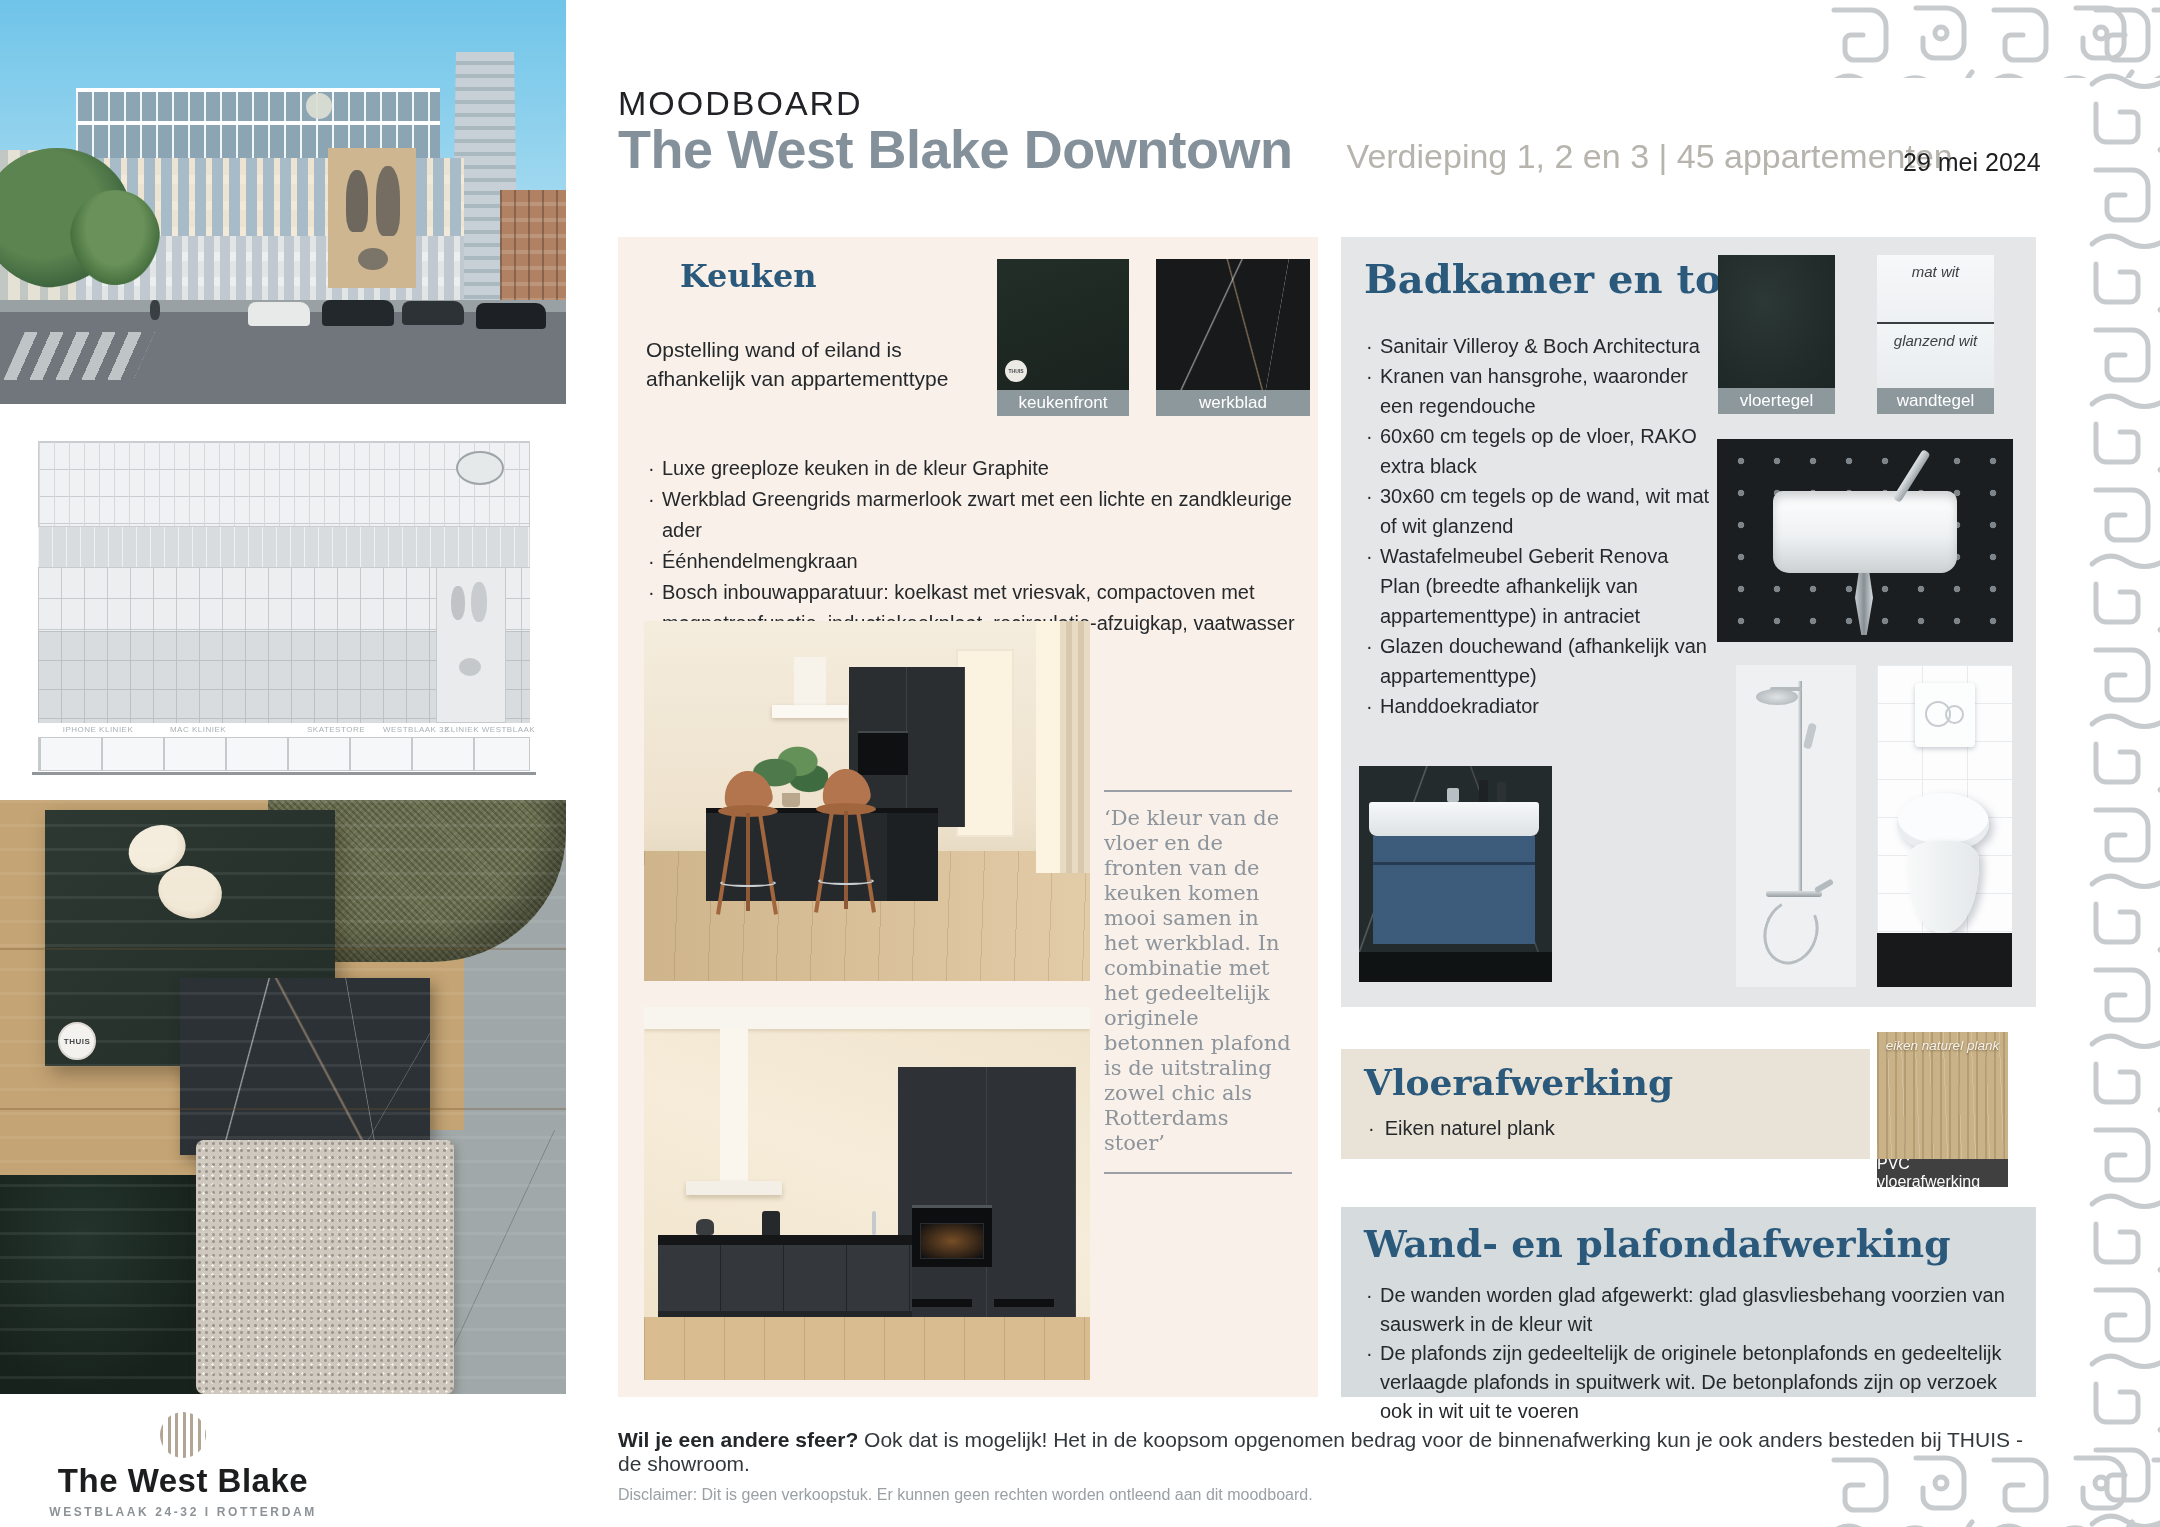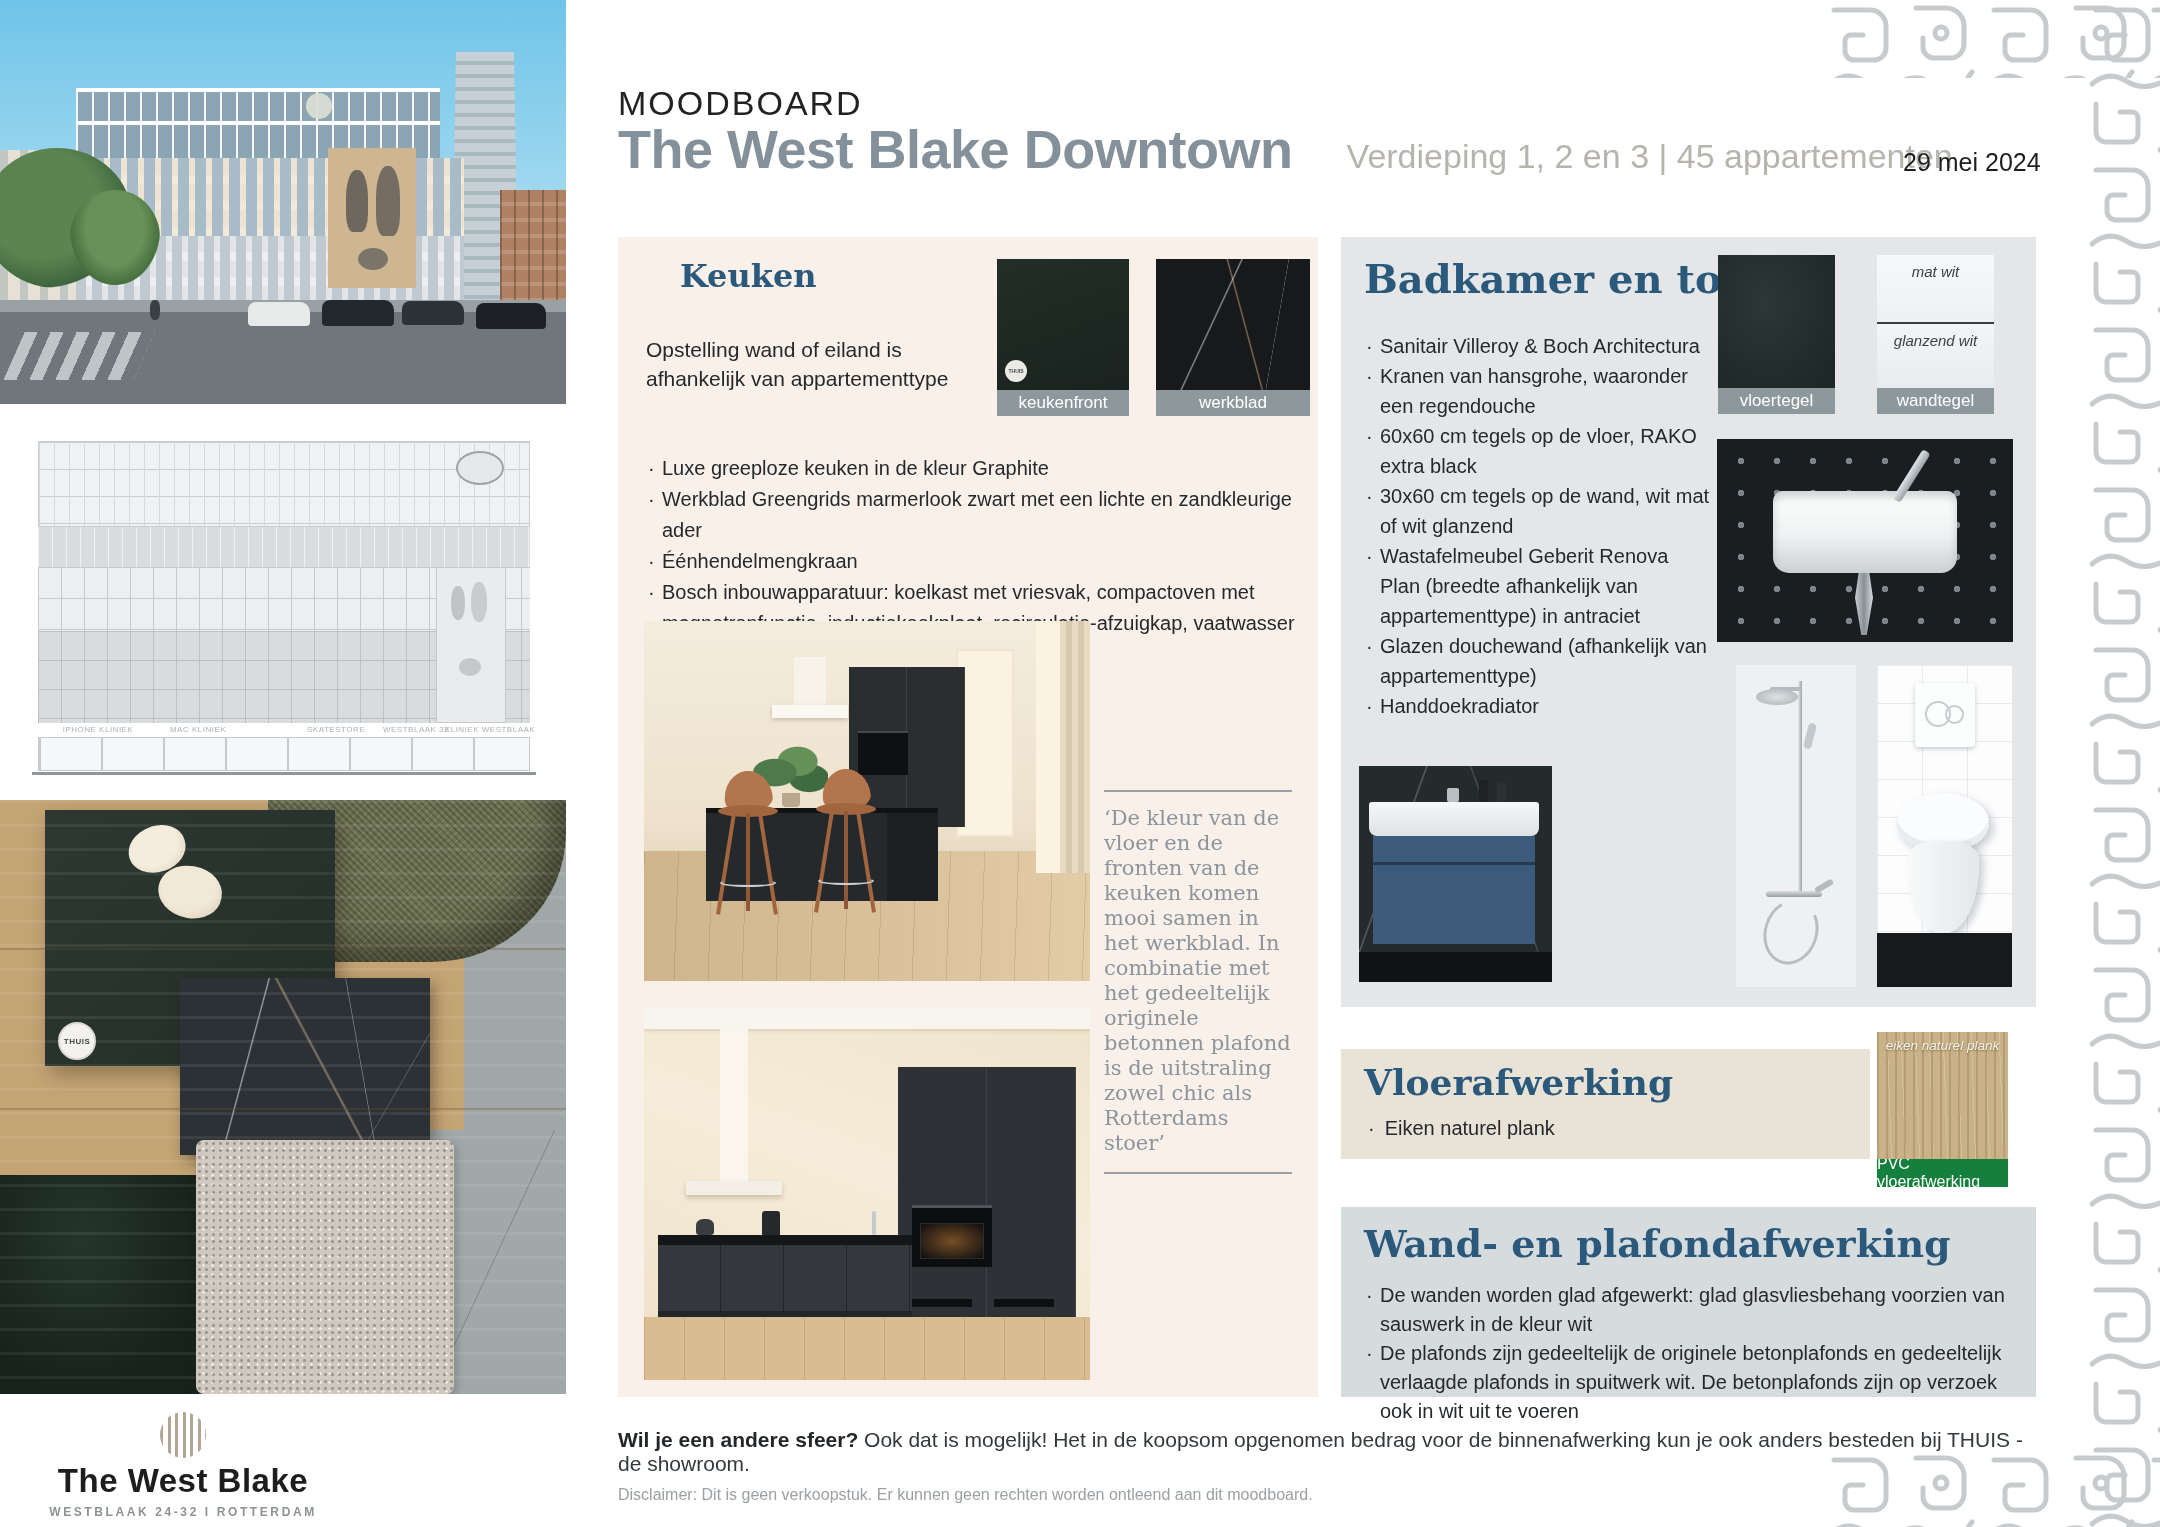--- a/index.html
+++ b/index.html
@@ -239,21 +239,21 @@
   
   .sec-vloer { left:1341px; top:1049px; width:529px; height:110px; background:#e8e2d7; }
   .vloer-title { left:23px; top:12px; font-size:36px; }
   .vloer-bullet { left:27px; top:68px; font-size:20px; color:#26292c; }
   .vloer-bullet::before { content:"·"; margin-right:10px; }
   .sw-pvc { left:1877px; top:1032px; width:131px; height:155px; }
   .pvc-img { position:relative; width:100%; height:127px; background:#c9b287;
     background-image:repeating-linear-gradient(90deg, rgba(120,90,50,.25) 0 2px, transparent 2px 9px),
       repeating-linear-gradient(88deg, rgba(255,255,255,.18) 0 1px, transparent 1px 14px); }
   .pvc-caption { position:absolute; left:0; top:6px; width:100%; text-align:center; font-style:italic; font-size:13.5px; color:#f6f3ee; text-shadow:0 1px 2px rgba(80,60,30,.6); }
-  .pvc-label { width:100%; height:28px; background:#15803d; color:#fff; font-size:16px; display:flex; align-items:center; justify-content:center; }
+  .pvc-label { width:100%; height:28px; background:#404040; color:#fff; font-size:16px; display:flex; align-items:center; justify-content:center; }
 
   
   .sec-wand { left:1341px; top:1207px; width:695px; height:190px; background:#d6dbde; }
   .wand-title { left:23px; top:14px; font-size:38px; }
   .wand-bullets { left:23px; top:74px; width:660px; font-size:20px; line-height:29px; }
 
   
   .cta { left:618px; top:1428px; width:1430px; font-size:21px; color:#33383c; }
   .cta b { color:#24272a; }
   .disclaimer { left:618px; top:1486px; font-size:16px; color:#9ba0a4; }

